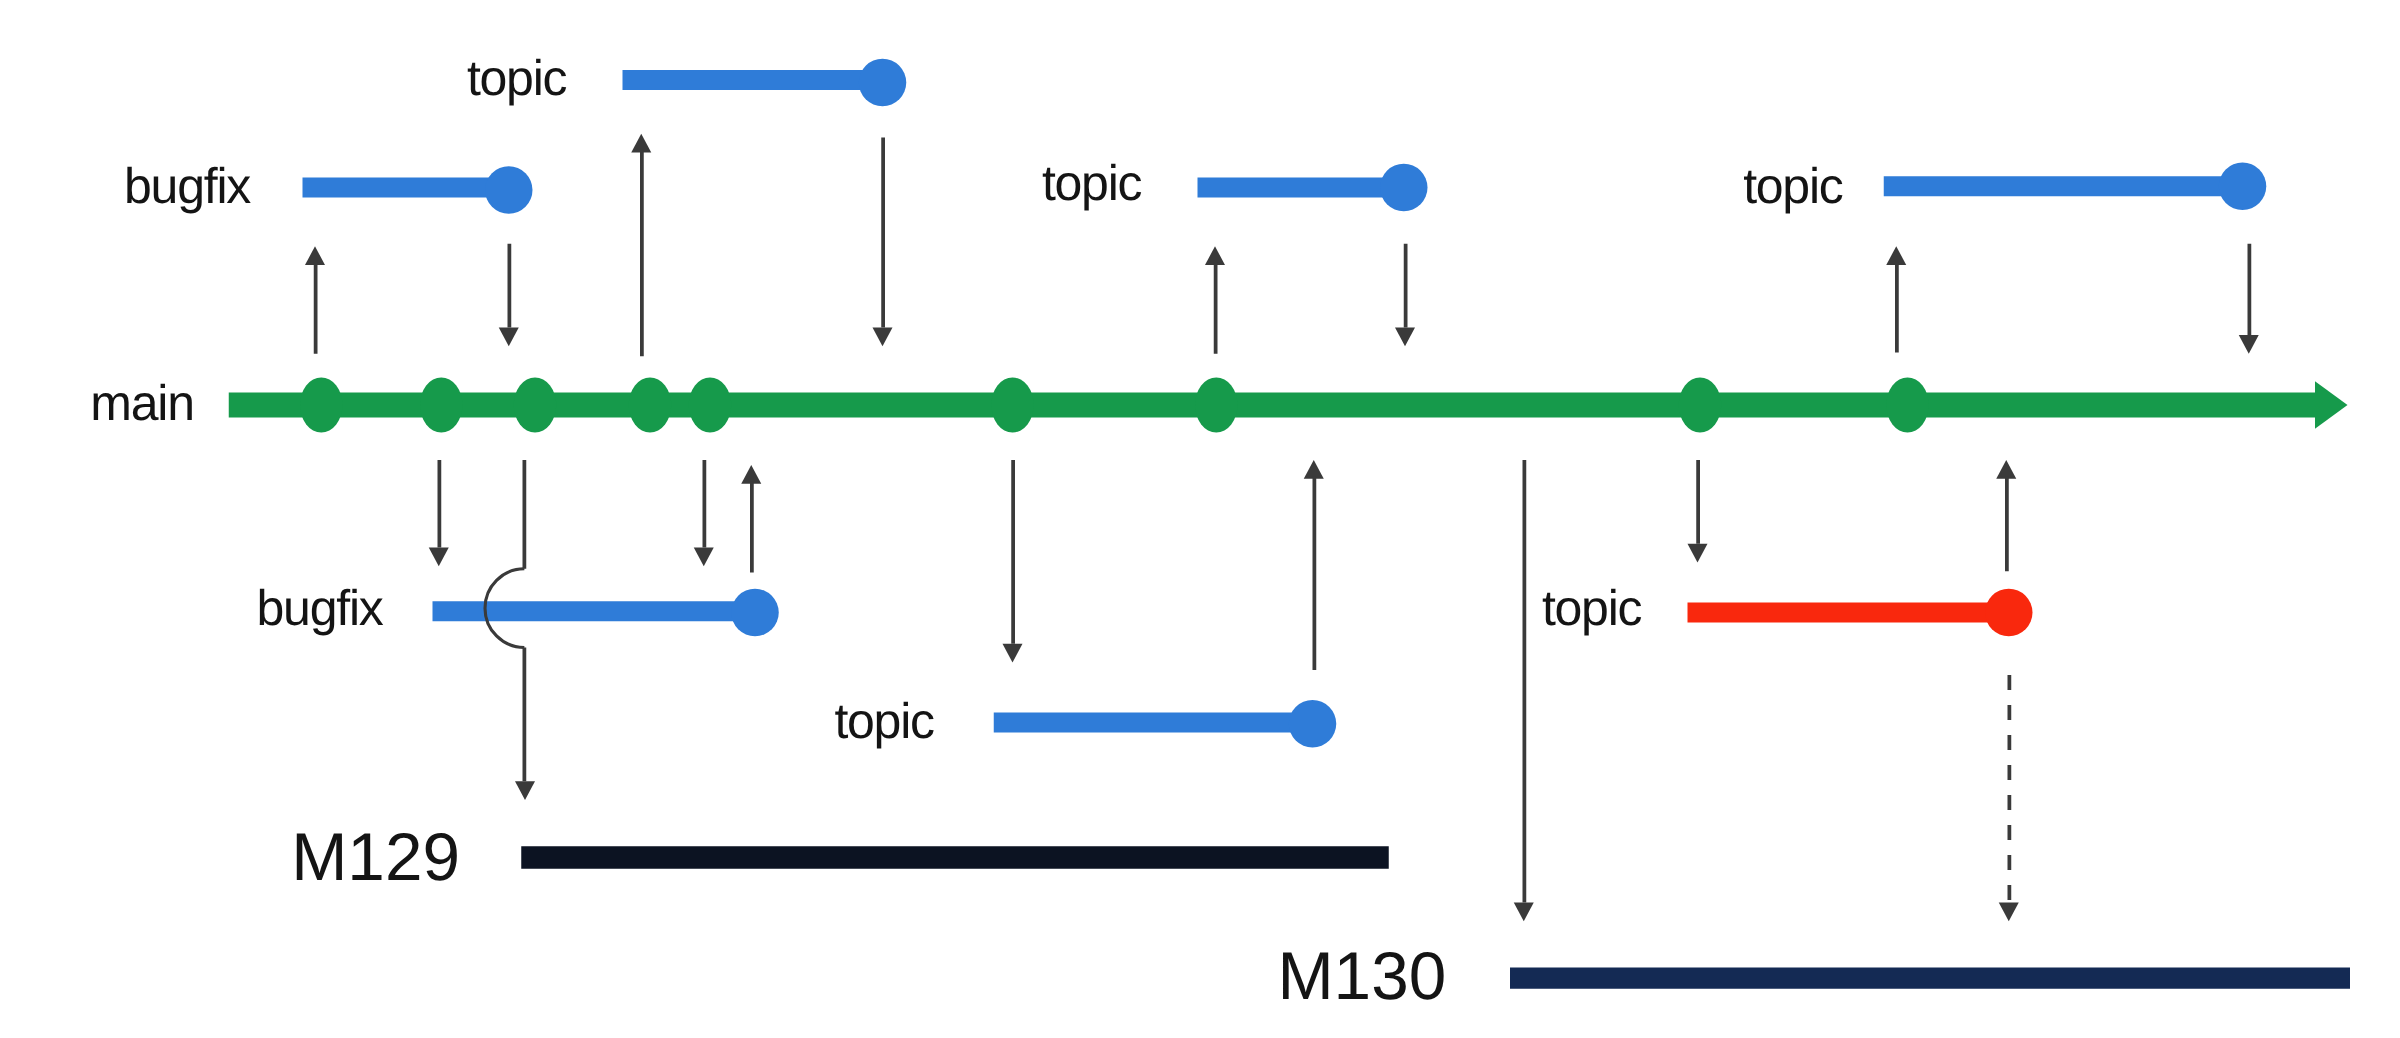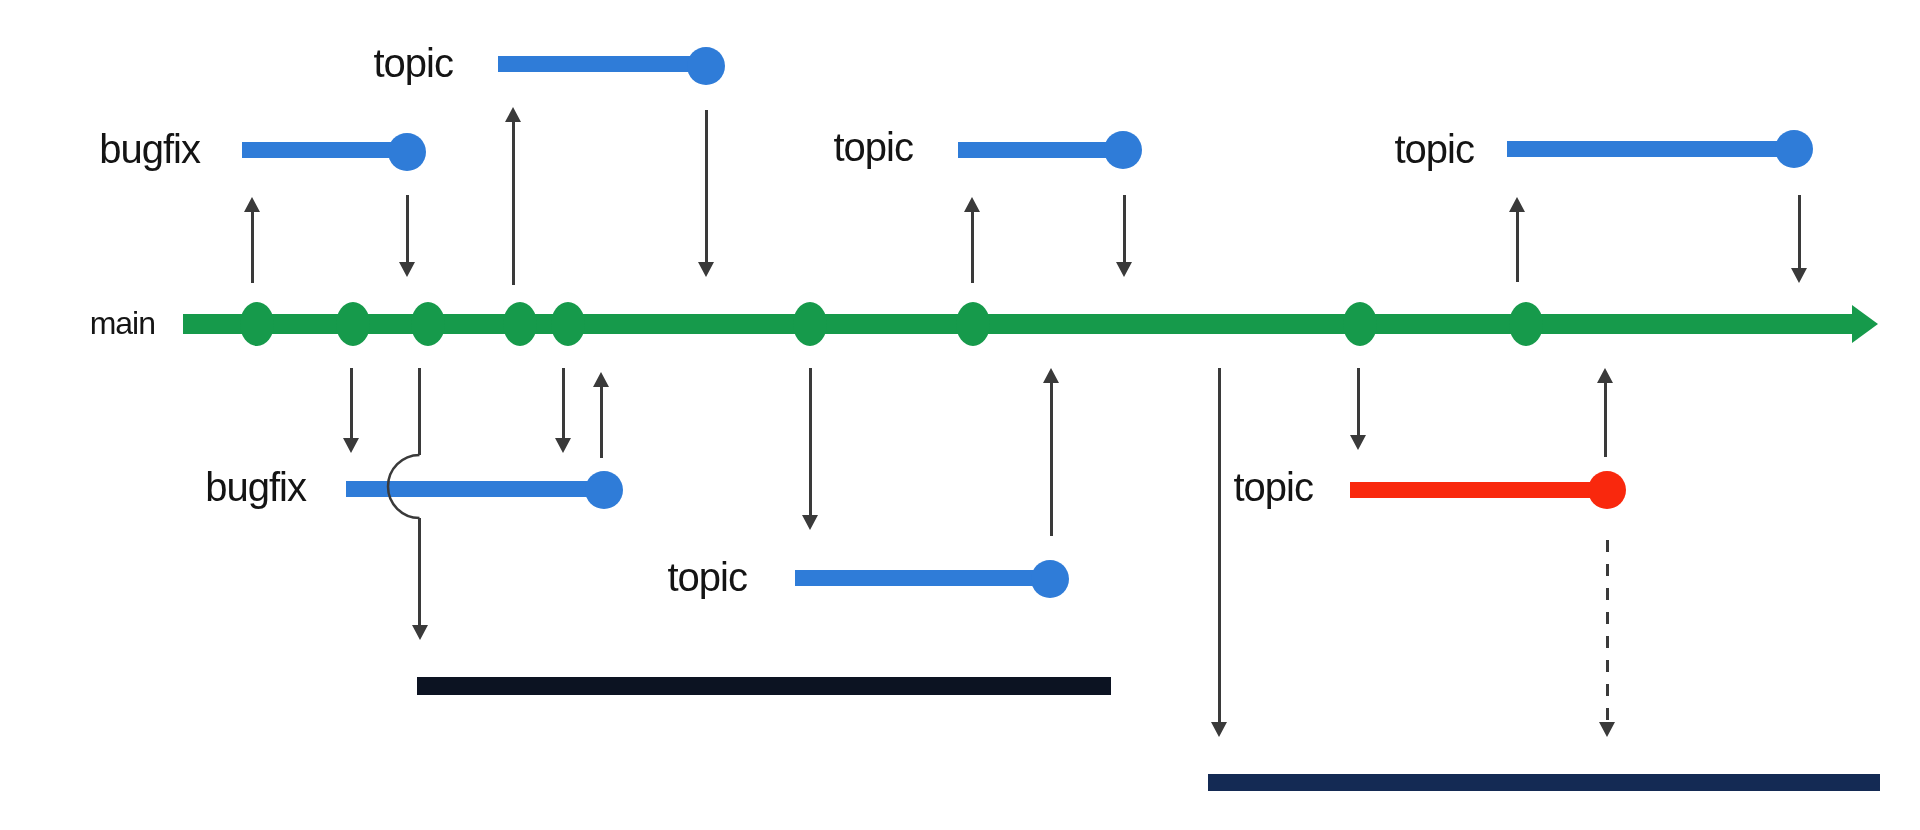--- a/index.html
+++ b/index.html
@@ -4,21 +4,21 @@
 <style>
   html,body{margin:0;padding:0;background:#fff;}
   #canvas{
     position:relative;width:1920px;height:830px;background:#ffffff;
     font-family:"Liberation Sans","DejaVu Sans",sans-serif;overflow:hidden;
   }
   .lbl{
     position:absolute;transform:translateY(-52%);line-height:1;
     color:var(--label-black);font-size:40px;letter-spacing:-1px;white-space:nowrap;
   }
-  .main-lbl{font-size:32px;}
+  .main-lbl{font-size:40px;}
   .ms-lbl{font-size:54px;}
   .mainline{position:absolute;background:var(--main-green);}
   .main-head{
     position:absolute;width:0;height:0;
     border-top:19px solid transparent;border-bottom:19px solid transparent;
     border-left:26px solid var(--main-green);
   }
   .dot{
     position:absolute;width:34px;height:44px;border-radius:50%;
     background:var(--main-green);
@@ -121,25 +121,27 @@
   <div class="lbl" style="right:607px;top:488px;">topic</div>
   <div class="bar red" style="left:1350px;top:482px;width:257px;"></div>
   <div class="node red" style="left:1588px;top:471px;"></div>
   <div class="stem" style="left:1356.5px;top:368px;height:67px;"></div>
   <div class="head-down" style="left:1350px;top:435px;"></div>
   <div class="head-up" style="left:1597px;top:368px;"></div>
   <div class="stem" style="left:1603.5px;top:381px;height:76px;"></div>
   <div class="stem dashed" style="left:1605.5px;top:540px;height:180px;"></div>
   <div class="head-down" style="left:1599px;top:722px;"></div>
 
+  <div class="lbl ms-lbl" style="right:1552px;top:687px;letter-spacing:0;">M129</div>
   <div class="msbar m129" style="left:417px;top:677px;width:694px;height:18px;"></div>
   <div class="stem" style="left:418px;top:368px;height:87px;"></div>
   <svg class="arc" style="left:386px;top:453px;" width="40" height="68" viewBox="0 0 40 68">
     <path d="M 33.5 2 A 31.5 31.5 0 0 0 33.5 65" fill="none" stroke="#3a3a3a" stroke-width="2.5"></path>
   </svg>
   <div class="stem" style="left:418px;top:518px;height:107px;"></div>
   <div class="head-down" style="left:411.5px;top:625px;"></div>
 
+  <div class="lbl ms-lbl" style="right:763px;top:782px;letter-spacing:0;">M130</div>
   <div class="msbar m130" style="left:1208px;top:774px;width:672px;height:17px;"></div>
   <div class="stem" style="left:1217.5px;top:368px;height:354px;"></div>
   <div class="head-down" style="left:1211px;top:722px;"></div>
 
 </div>
 
 </body></html>

